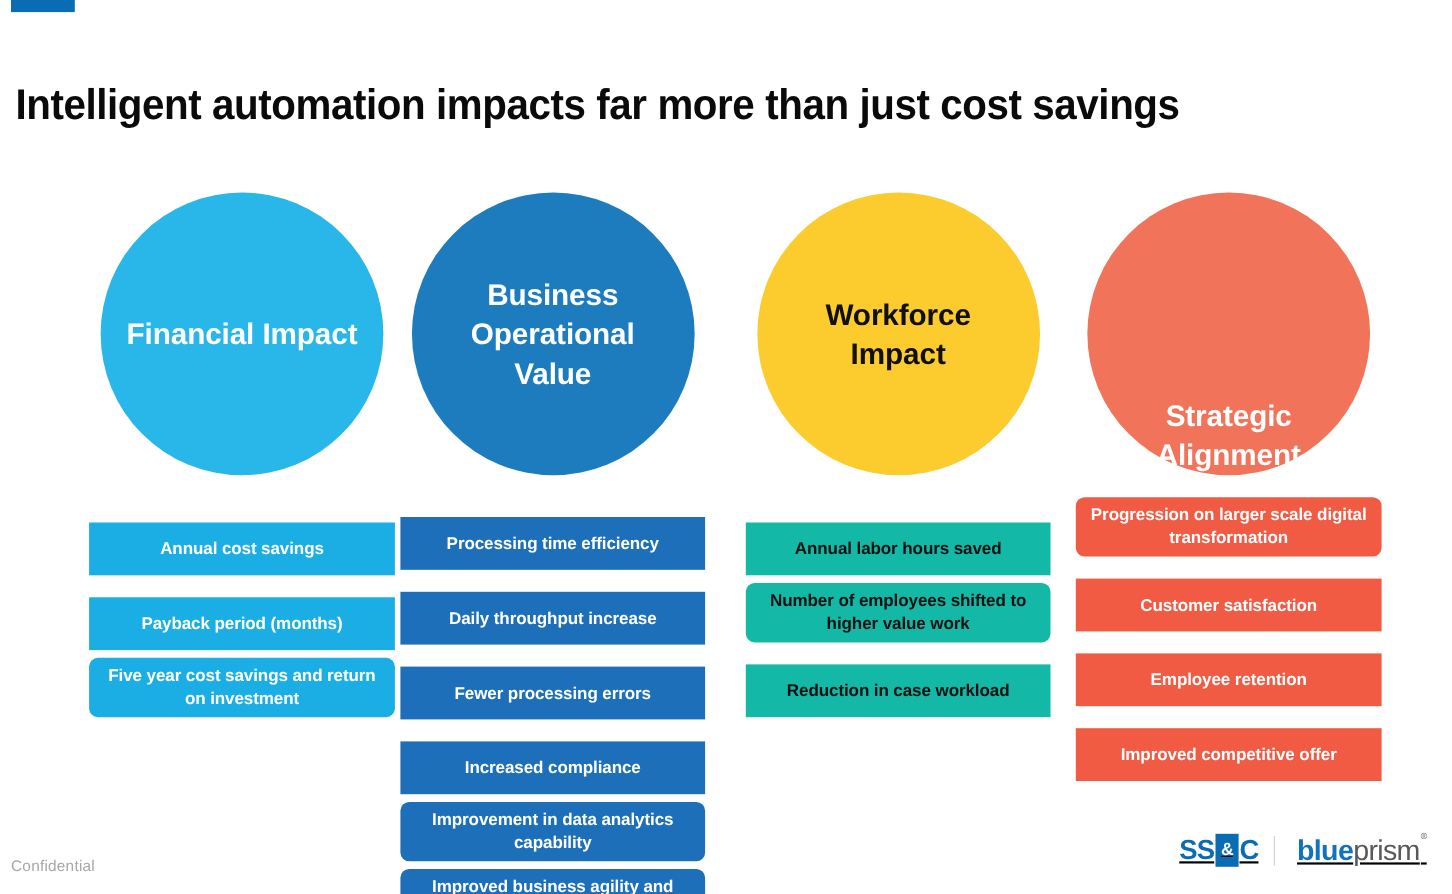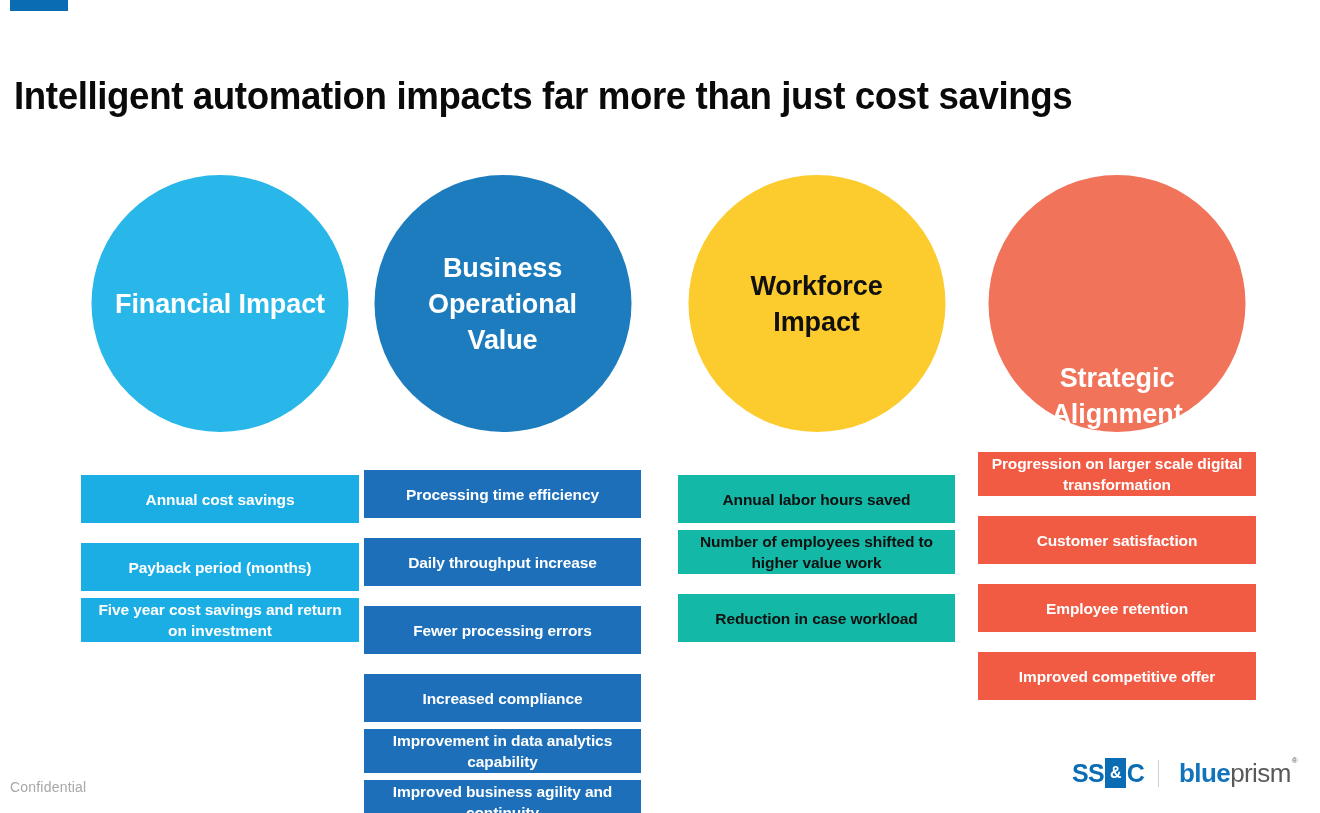--- a/index.html
+++ b/index.html
@@ -110,21 +110,21 @@
     align-items: center;
     justify-content: center;
     text-align: center;
     padding: 0 8px;
     font-size: 15.5px;
     font-weight: 700;
     line-height: 21px;
     letter-spacing: -0.1px;
   }
   .bar.one-line { height: 48px; margin-top: 20px; }
-  .bar.two-line { height: 44px; }
+  .bar.two-line { height: 54px; border-radius: 8px; }
 
   .col-0 .bar { background: #1BAEE5; color: #ffffff; }
   .col-1 .bar { background: #1C6FB8; color: #ffffff; }
   .col-2 .bar { background: #14b8a6; color: #101010; }
   .col-3 .bar { background: #F15A43; color: #ffffff; }
 
   
   .col-0 .bars { padding-top: 11px; }
   .col-1 .bars { padding-top: 6px; }
   .col-2 .bars { padding-top: 11px; }
@@ -140,20 +140,21 @@
     letter-spacing: 0.2px;
   }
 
   .logo {
     position: absolute;
     right: 24px;
     top: 756px;
     display: flex;
     align-items: center;
     height: 34px;
+    text-decoration: underline;
   }
   .logo-ssc {
     display: flex;
     align-items: center;
     font-size: 25px;
     font-weight: 700;
     color: #0A6DB4;
     letter-spacing: -0.8px;
     line-height: 1;
   }

